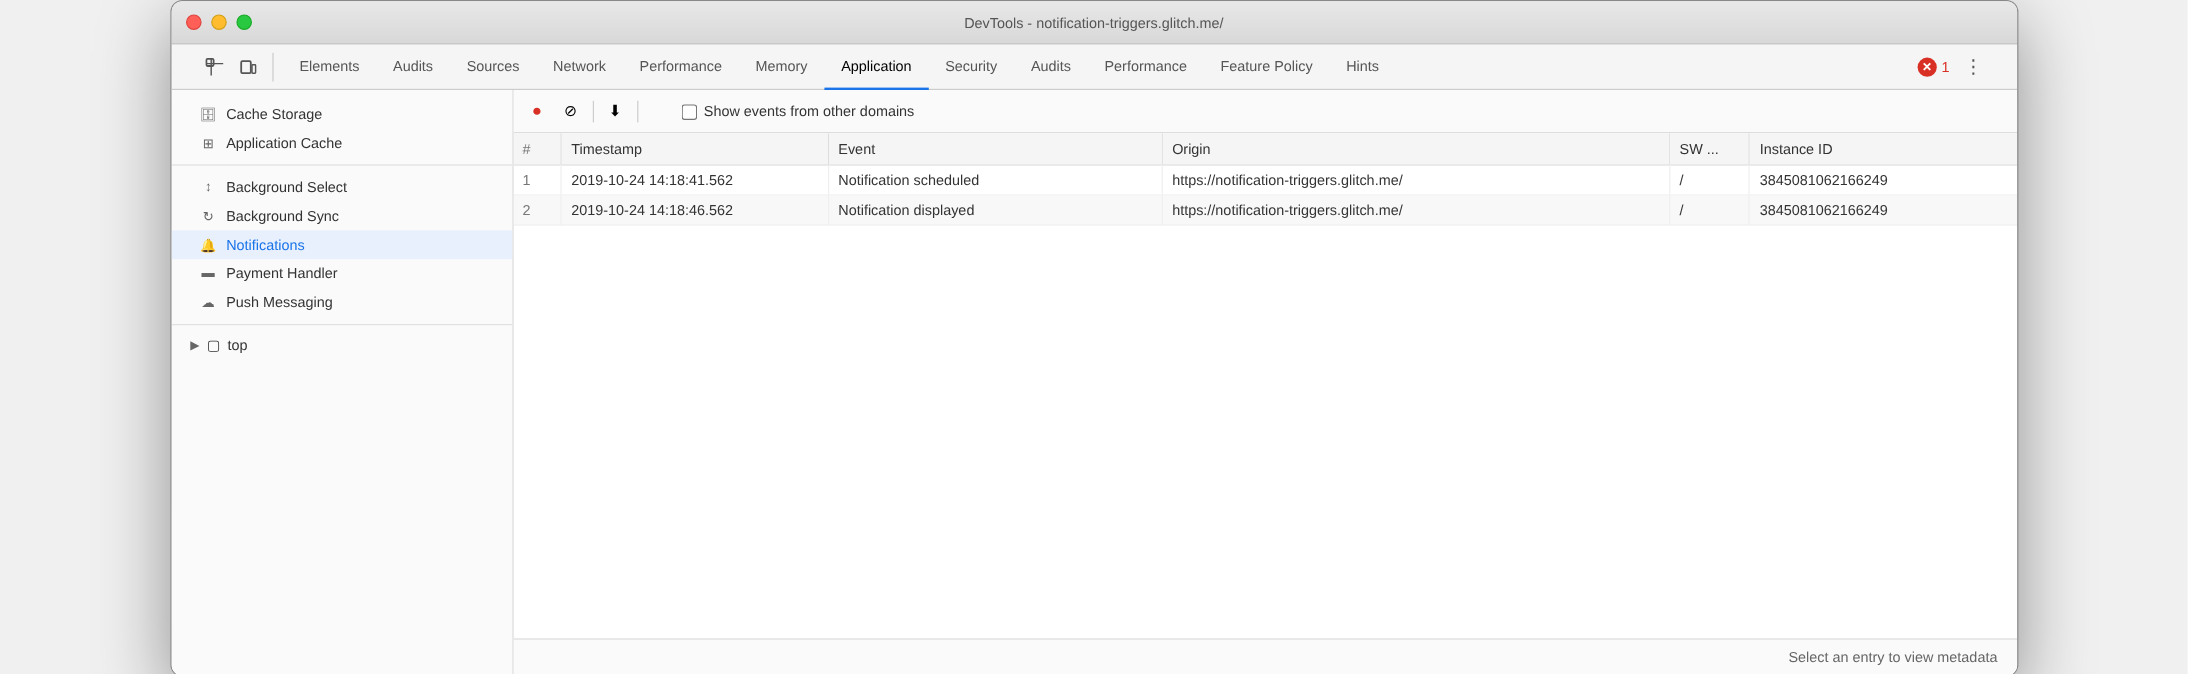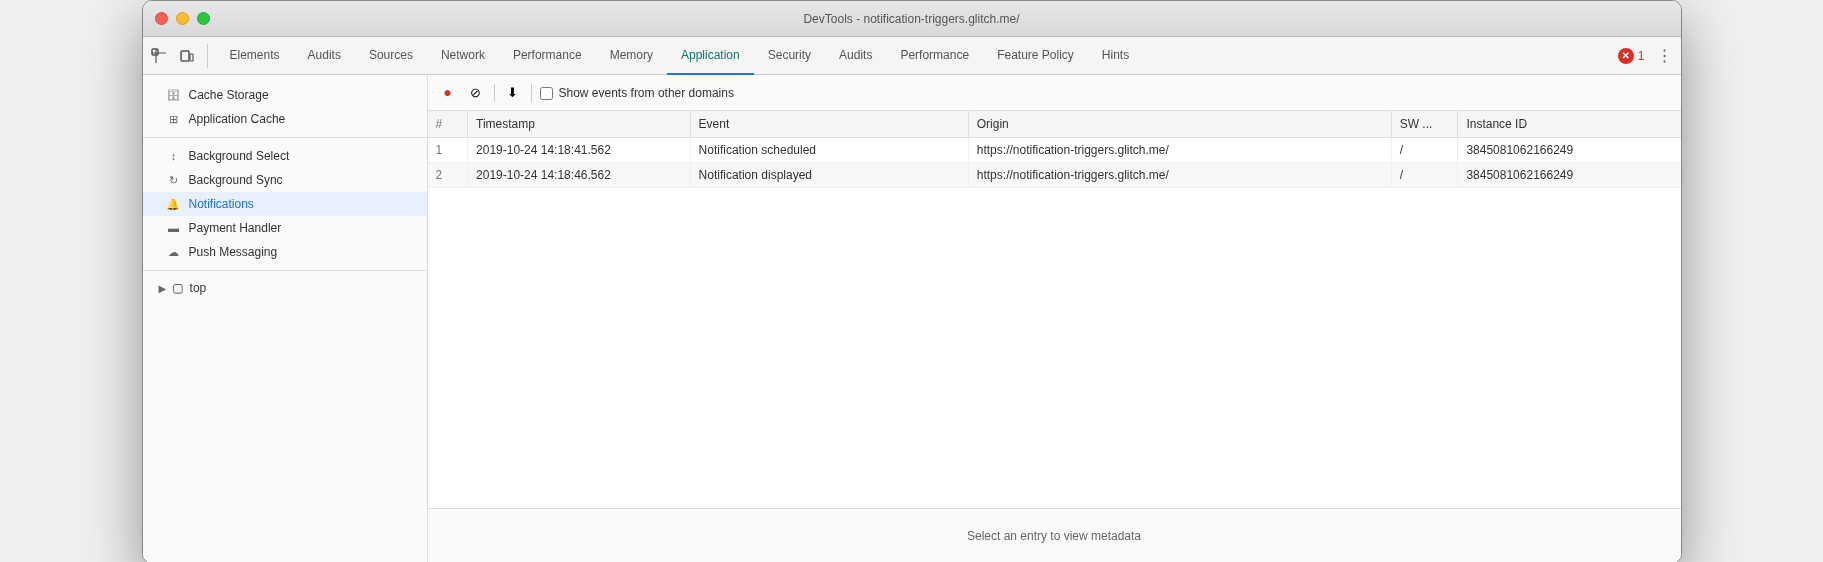--- a/index.html
+++ b/index.html
@@ -48,21 +48,21 @@
       left: 50%;
       transform: translateX(-50%);
       font-size: 12px;
       color: #555;
     }
     .devtools-tabs {
       background: #f5f5f5;
       border-bottom: 1px solid #ccc;
       display: flex;
       align-items: center;
-      padding: 0 4px;
+      padding: 0 24px;
       height: 38px;
     }
     .devtools-icons {
       display: flex;
       gap: 4px;
       margin-right: 8px;
       padding-right: 8px;
       border-right: 1px solid #ccc;
     }
     .devtools-icon-btn {
@@ -89,21 +89,21 @@
       display: flex;
       align-items: center;
       cursor: pointer;
       font-size: 12px;
       color: #555;
       white-space: nowrap;
       border-bottom: 2px solid transparent;
       margin-bottom: -1px;
     }
     .tab.active {
-      color: #0f766e;
+      color: #000000;
       border-bottom: 2px solid #1a73e8;
     }
     .tab-right {
       display: flex;
       align-items: center;
       gap: 8px;
       margin-left: auto;
     }
     .error-badge {
       display: flex;
@@ -226,20 +226,21 @@
       height: 18px;
       background: #ccc;
     }
     .checkbox-label {
       display: flex;
       align-items: flex-end;
       gap: 6px;
       font-size: 12px;
       color: #333;
       cursor: pointer;
+      margin-left: 28px;
     }
     .table-container {
       flex: 1;
       overflow-y: auto;
     }
     table {
       width: 100%;
       border-collapse: collapse;
       font-size: 12px;
     }
@@ -268,26 +269,26 @@
     }
     td:last-child { border-right: none; }
     tr:nth-child(even) { background: #f8f8f8; }
     .col-num { width: 36px; color: #777; }
     .col-timestamp { width: 200px; }
     .col-event { width: 250px; }
     .col-origin { width: 380px; margin-left: 40px; }
     .col-sw { width: 60px; }
     .col-instance { width: 200px; }
     .metadata-bar {
-      padding: 20px 16px;
+      padding: 8px 16px;
       border-top: 1px solid #ddd;
       background: #fafafa;
       color: #666;
       font-size: 12px;
-      text-align: center;
+      text-align: right;
     }
   </style>
 </head>
 <body>
 
 <div class="window">
 
   <div class="title-bar">
     <div class="traffic-lights">
       <div class="traffic-light close"></div>

